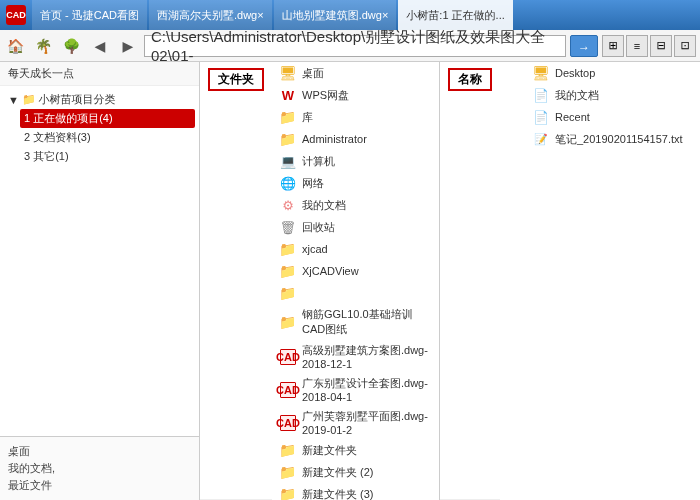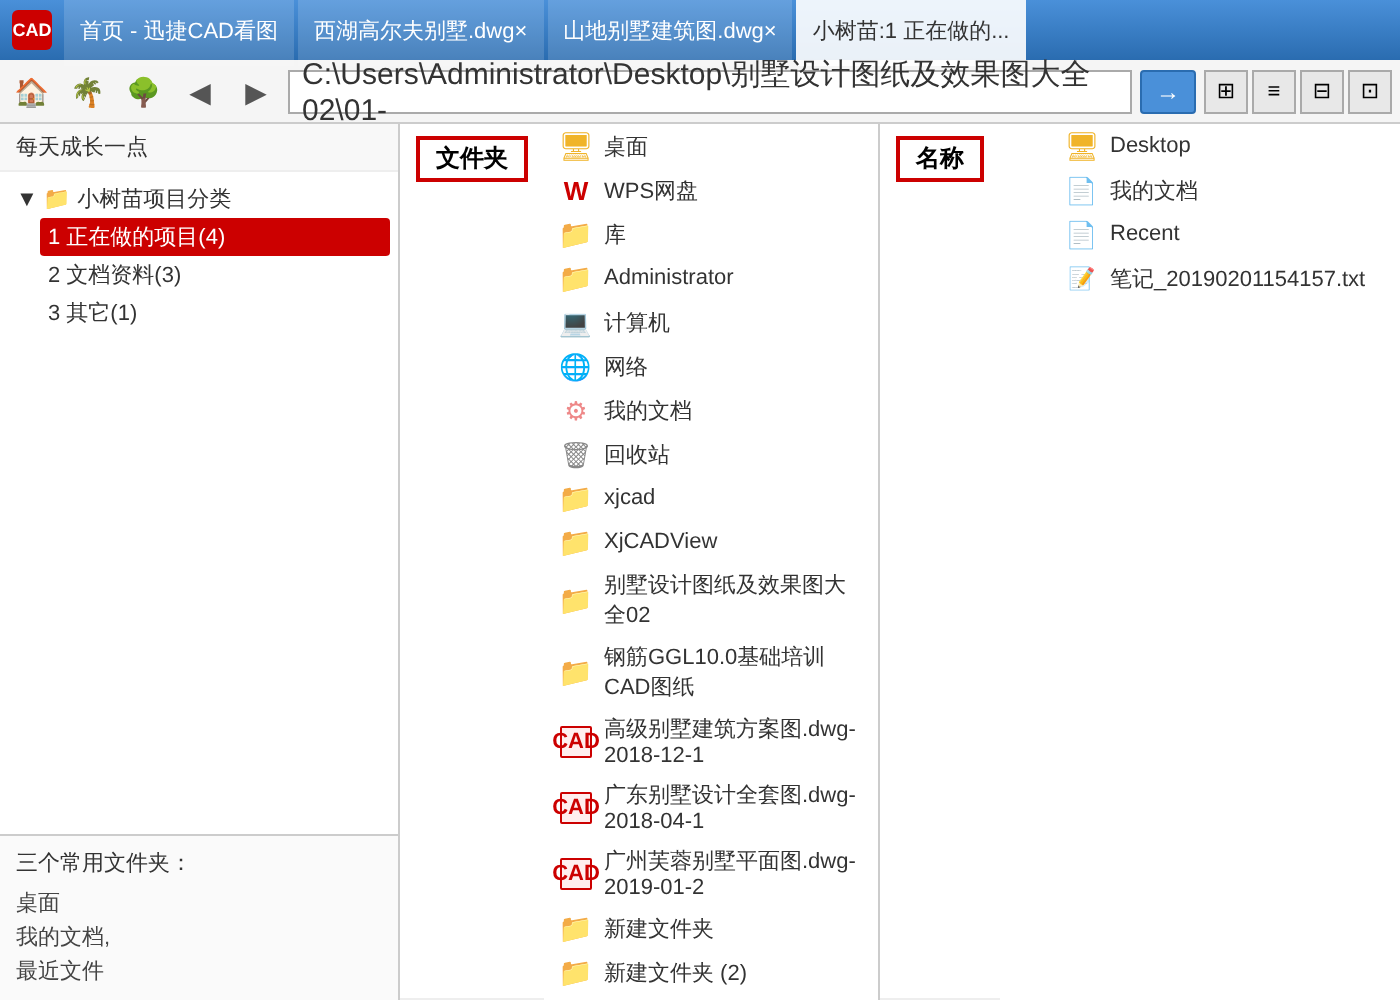--- a/index.html
+++ b/index.html
@@ -316,21 +316,20 @@
           <div class="tree-item">
             <span>2 文档资料(3)</span>
           </div>
           <div class="tree-item">
             <span>3 其它(1)</span>
           </div>
         </div>
       </div>
     </div>
     <div class="sidebar-bottom">
-      <div class="sidebar-bottom-title">三个常用文件夹：</div>
       <div class="sidebar-bottom-item">桌面</div>
       <div class="sidebar-bottom-item">我的文档,</div>
       <div class="sidebar-bottom-item">最近文件</div>
     </div>
   </div>
 
   <div class="file-panel">
     <div class="panel-title-row">
       <span class="red-border-header">文件夹</span>
     </div>
@@ -381,21 +380,20 @@
         <span>xjcad</span>
       </div>
 
       <div class="file-item">
         <span class="file-icon icon-folder">📁</span>
         <span>XjCADView</span>
       </div>
 
       <div class="file-item">
         <span class="file-icon icon-folder">📁</span>
-        <span>别墅设计图纸及效果图大全02</span>
       </div>
 
       <div class="file-item">
         <span class="file-icon icon-folder">📁</span>
         <span>钢筋GGL10.0基础培训CAD图纸</span>
       </div>
 
       <div class="file-item">
         <span class="file-icon icon-cad">CAD</span>
         <span>高级别墅建筑方案图.dwg-2018-12-1</span>

